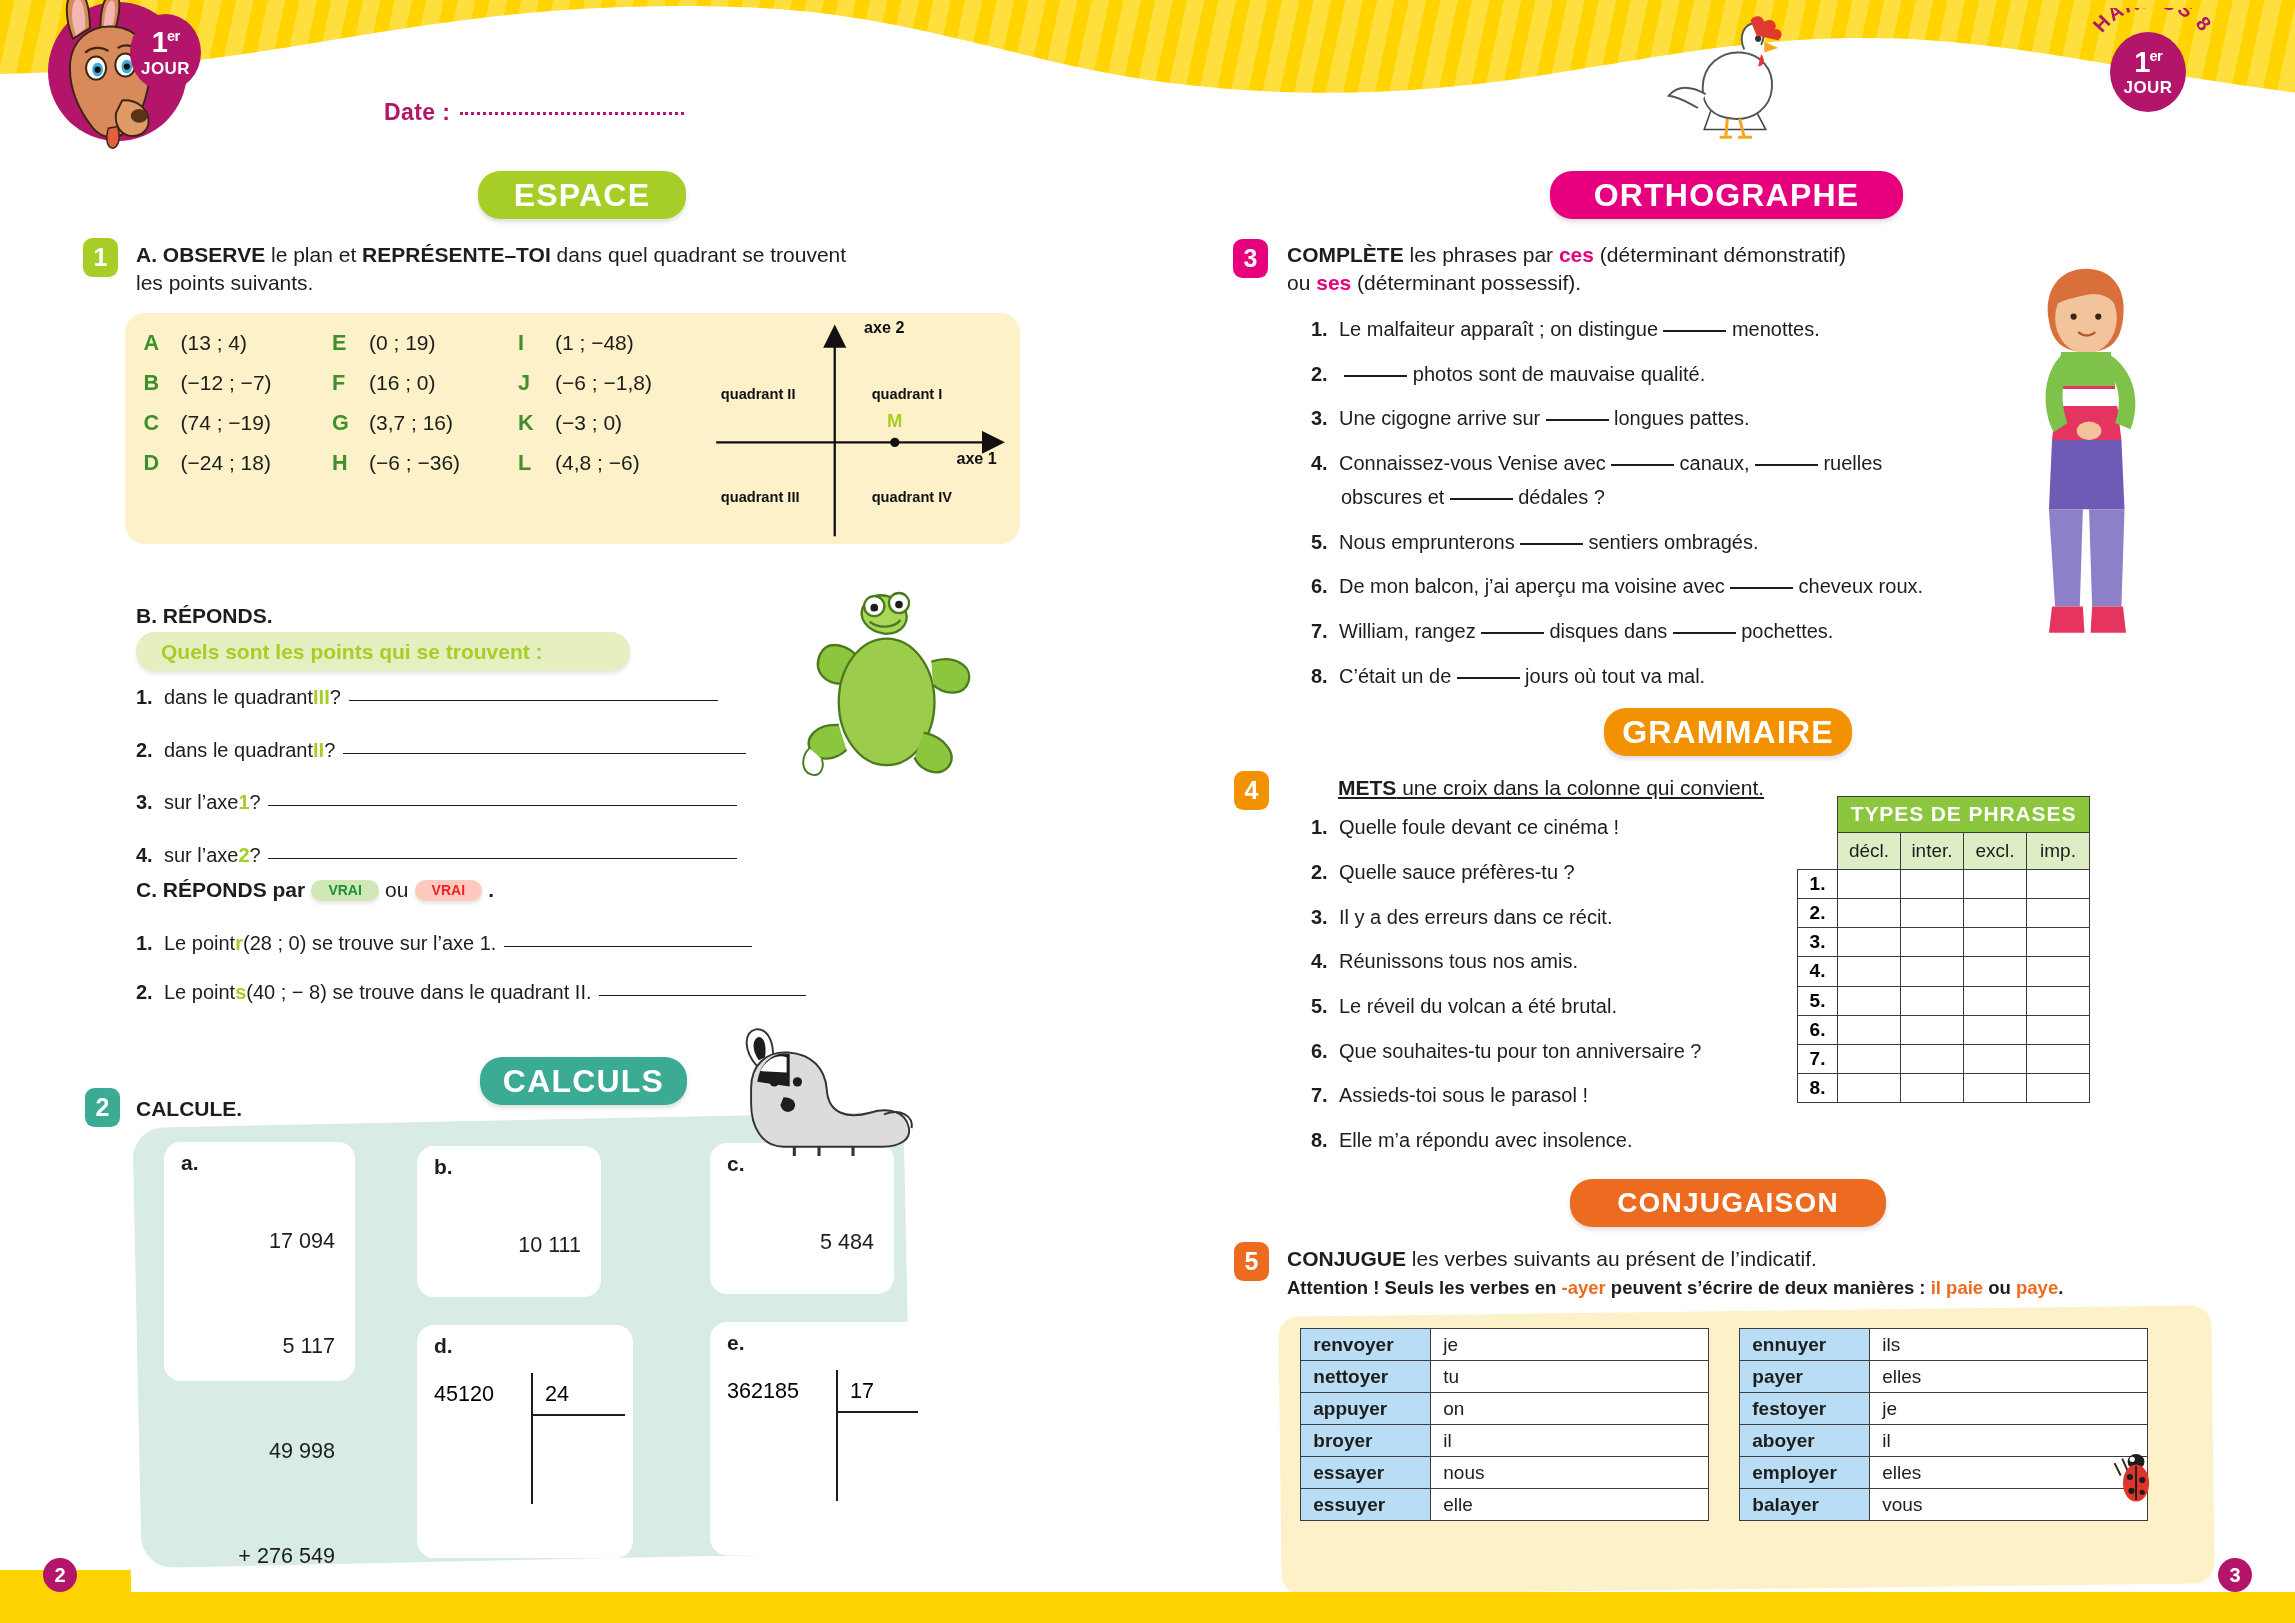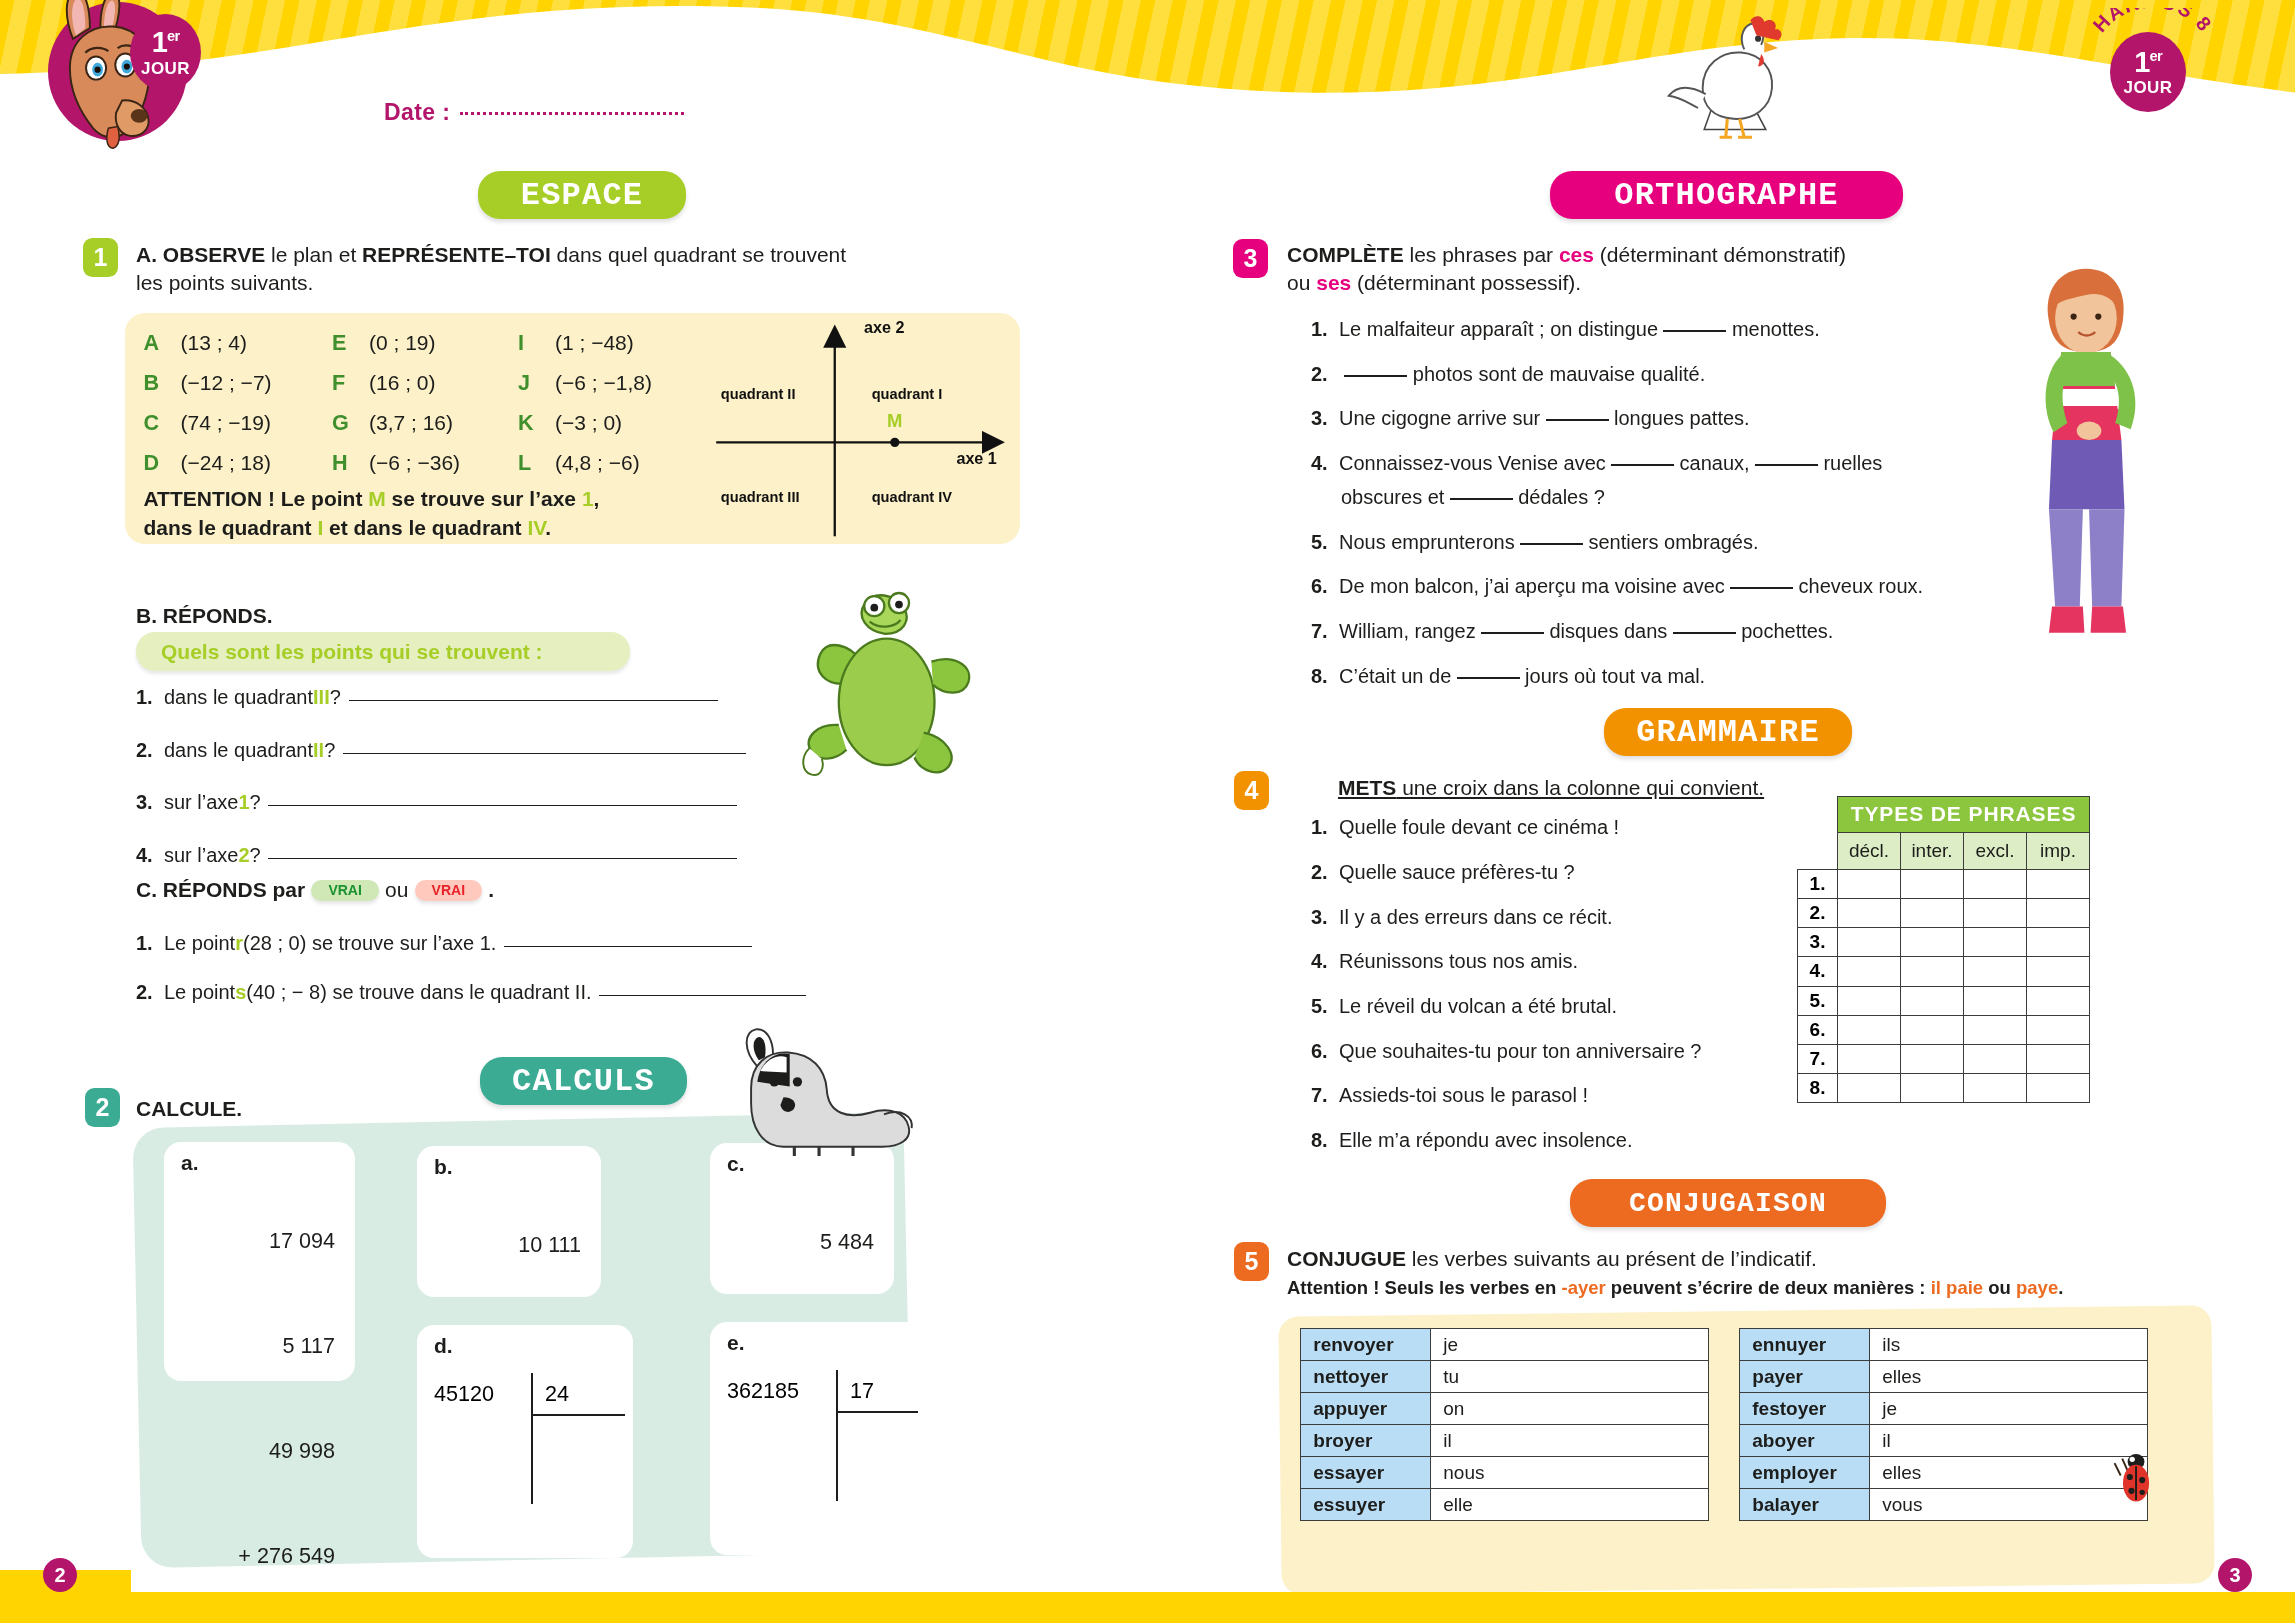--- a/index.html
+++ b/index.html
@@ -83,21 +83,20 @@
   }
 
   
   .section-pill {
     position:absolute;
     color:#fff; font-weight:bold;
     display:flex; align-items:center; justify-content:center;
     border-radius:22px;
     letter-spacing:1.2px;
     box-shadow:0 3.1px 4.6px rgba(0,0,0,0.13);
-    font-family:Liberation Mono, monospace;
   }
   #pill-espace { left:478px; top:171px; width:208px; height:48px;
                  background:#a6ce27; font-size:32px; }
   #pill-calculs { left:480px; top:1057px; width:207px; height:48px;
                  background:#3bab93; font-size:32px; }
   #pill-orthographe { left:1550px; top:171px; width:353px; height:48px;
                  background:#e6007e; font-size:32px; }
   #pill-grammaire { left:1604px; top:708px; width:248px; height:48px;
                  background:#f39200; font-size:32px; }
   #pill-conjugaison { left:1570px; top:1179px; width:316px; height:48px;
@@ -416,24 +415,20 @@
       <text x="228" y="26" font-size="21" font-weight="bold" font-family="Liberation Sans, sans-serif" fill="#111" id="g-axis2">axe 2</text>
       <text x="348" y="196" font-size="21" font-weight="bold" font-family="Liberation Sans, sans-serif" fill="#111" id="g-axis1">axe 1</text>
       <text x="238" y="112" font-size="19" font-weight="bold" font-family="Liberation Sans, sans-serif" fill="#111" id="g-q1">quadrant I</text>
       <text x="42" y="112" font-size="19" font-weight="bold" font-family="Liberation Sans, sans-serif" fill="#111" id="g-q2">quadrant II</text>
       <text x="42" y="246" font-size="19" font-weight="bold" font-family="Liberation Sans, sans-serif" fill="#111" id="g-q3">quadrant III</text>
       <text x="238" y="246" font-size="19" font-weight="bold" font-family="Liberation Sans, sans-serif" fill="#111" id="g-q4">quadrant IV</text>
       <text x="258" y="148" font-size="24" font-weight="bold" font-family="Liberation Sans, sans-serif" fill="#a6ce27" id="g-m">M</text>
     </svg>
   </div>
 
-  <div id="attention-line">
-    <span>ATTENTION !</span><span> Le point </span><span class="hl-green">M</span><span> se trouve sur l’axe </span><span class="hl-green">1</span><span>,</span><br>
-    <span>dans le quadrant </span><span class="hl-green">I</span><span> et dans le quadrant </span><span class="hl-green">IV</span><span>.</span>
-  </div>
 </div>
 
 <div class="instr" id="b-title">B. RÉPONDS.</div>
 <div id="b-banner">
   <span>Quels sont les points qui se trouvent :</span>
 </div>
 
 <div class="qline" style="left:136px; top:686px;">
   <span class="qnum">1.</span>
   <span class="qtext">dans le quadrant </span>

